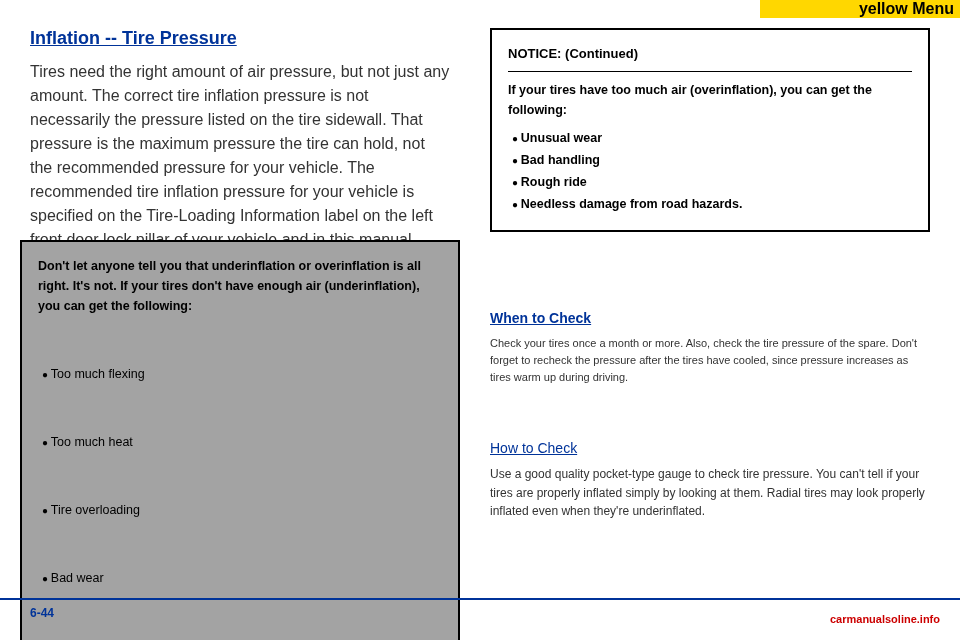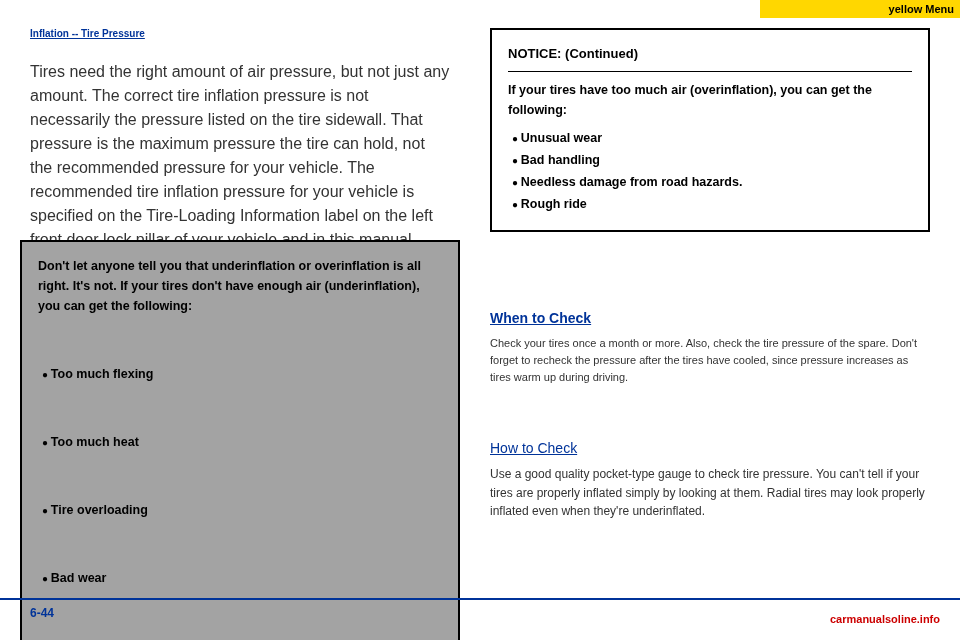--- a/index.html
+++ b/index.html
@@ -19,21 +19,21 @@
       top: 0; right: 0;
       width: 200px;
       height: 18px;
       background: #FFD700;
       display: flex;
       align-items: center;
       justify-content: flex-end;
       padding-right: 6px;
     }
     .top-bar-text {
-      font-size: 11px;
+      font-size: 16px;
       font-weight: bold;
       color: #000;
     }
 
     
     .bottom-line {
       position: absolute;
       bottom: 40px;
       left: 0; right: 0;
       height: 2px;
@@ -58,21 +58,21 @@
       font-size: 11px;
       color: #cc0000;
       font-weight: bold;
     }
 
     
     .section-title {
       position: absolute;
       top: 28px;
       left: 30px;
-      font-size: 10px;
+      font-size: 18px;
       font-weight: bold;
       color: #003399;
       text-decoration: underline;
     }
 
     
     .left-body-text {
       position: absolute;
       top: 60px;
       left: 30px;
@@ -101,21 +101,21 @@
     }
     .notice-box-left ul {
       list-style: none;
       padding-left: 4px;
     }
     .notice-box-left ul li::before {
       content: "● ";
       font-size: 10px;
     }
     .notice-box-left ul li {
-      font-weight: bold;
+      font-weight: normal;
       margin-bottom: 2px;
       margin-top: 48px;
     }
     .notice-continued-right {
       text-align: right;
       font-weight: bold;
       margin-top: 10px;
       font-size: 12px;
     }
 
@@ -223,22 +223,22 @@
   </ul>
   <p class="notice-continued-right">NOTICE: (Continued)</p>
 </div>
 
 <div class="notice-box-right">
   <div class="notice-title">NOTICE: (Continued)</div>
   <p class="notice-body-text">If your tires have too much air (overinflation), you can get the following:</p>
   <ul>
     <li>Unusual wear</li>
     <li>Bad handling</li>
+    <li>Rough ride</li>
     <li>Needless damage from road hazards.</li>
-    <li>Rough ride</li>
   </ul>
 </div>
 
 <div class="when-to-check">When to Check</div>
 <div class="when-to-check-text">Check your tires once a month or more. Also, check the tire pressure of the spare. Don't forget to recheck the pressure after the tires have cooled, since pressure increases as tires warm up during driving.</div>
 
 <div class="how-to-check">How to Check</div>
 <div class="how-to-check-text">Use a good quality pocket-type gauge to check tire pressure. You can't tell if your tires are properly inflated simply by looking at them. Radial tires may look properly inflated even when they're underinflated.</div>
 
 <div class="bottom-line"></div>

